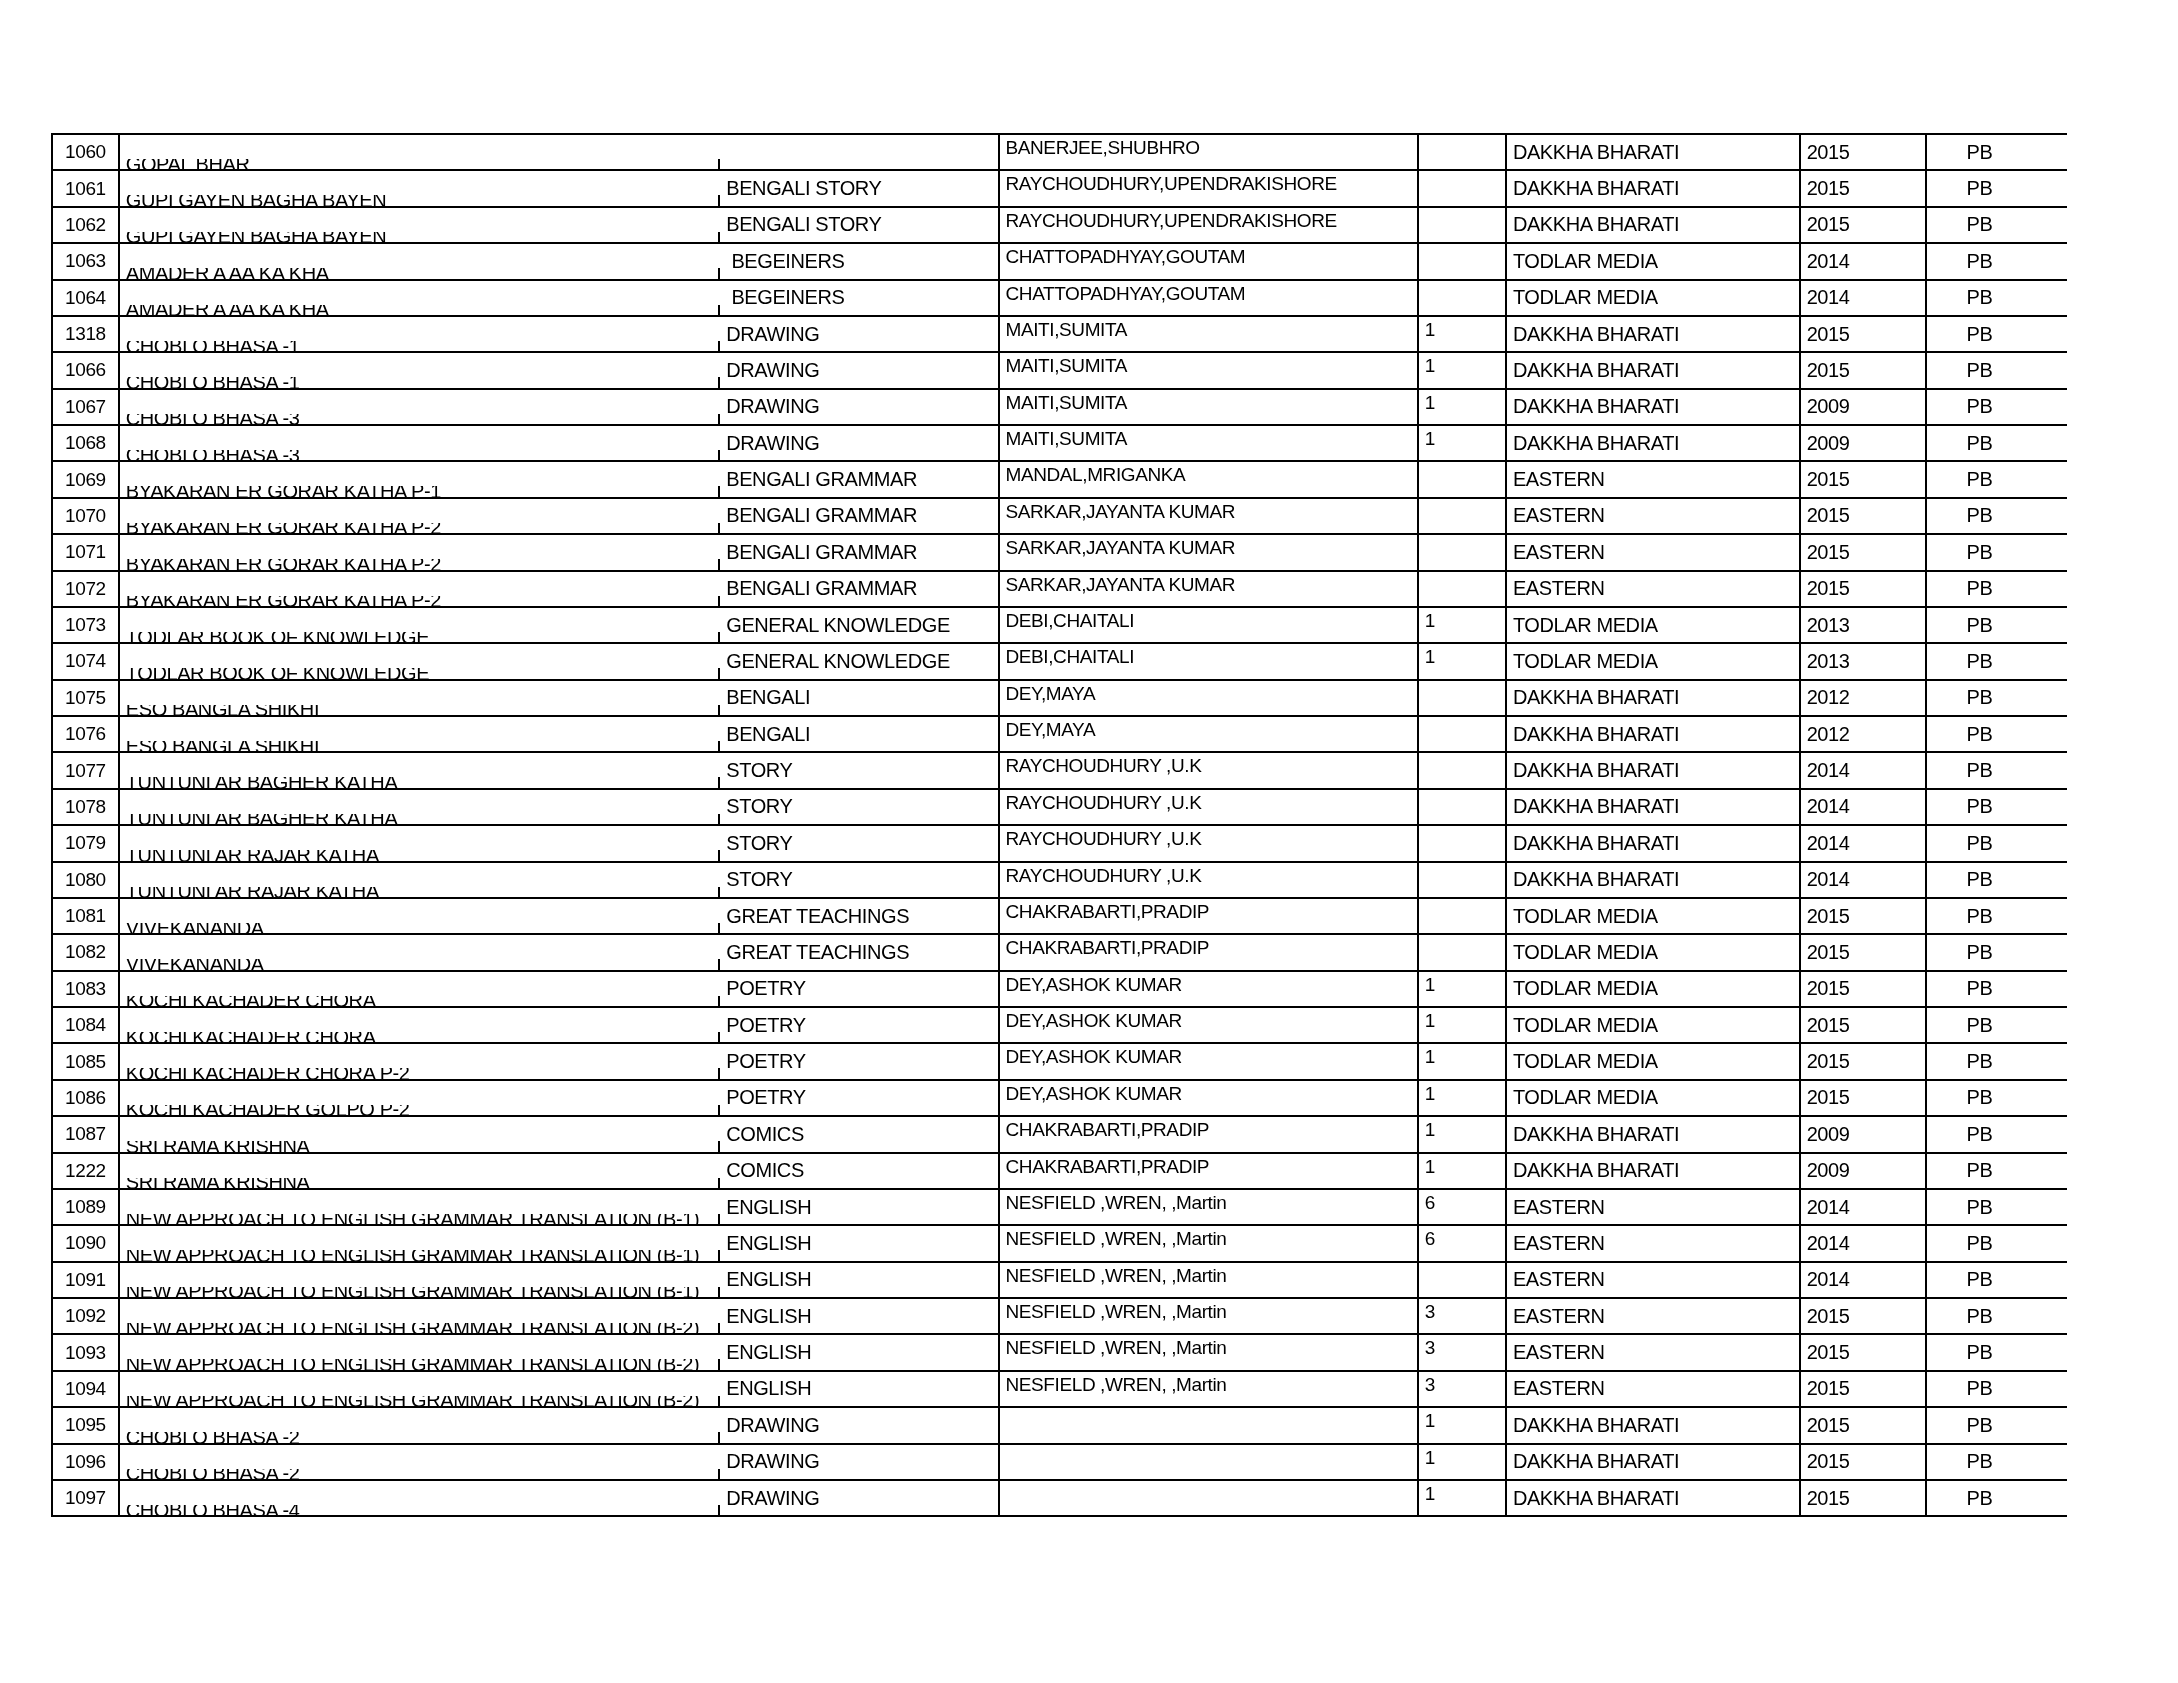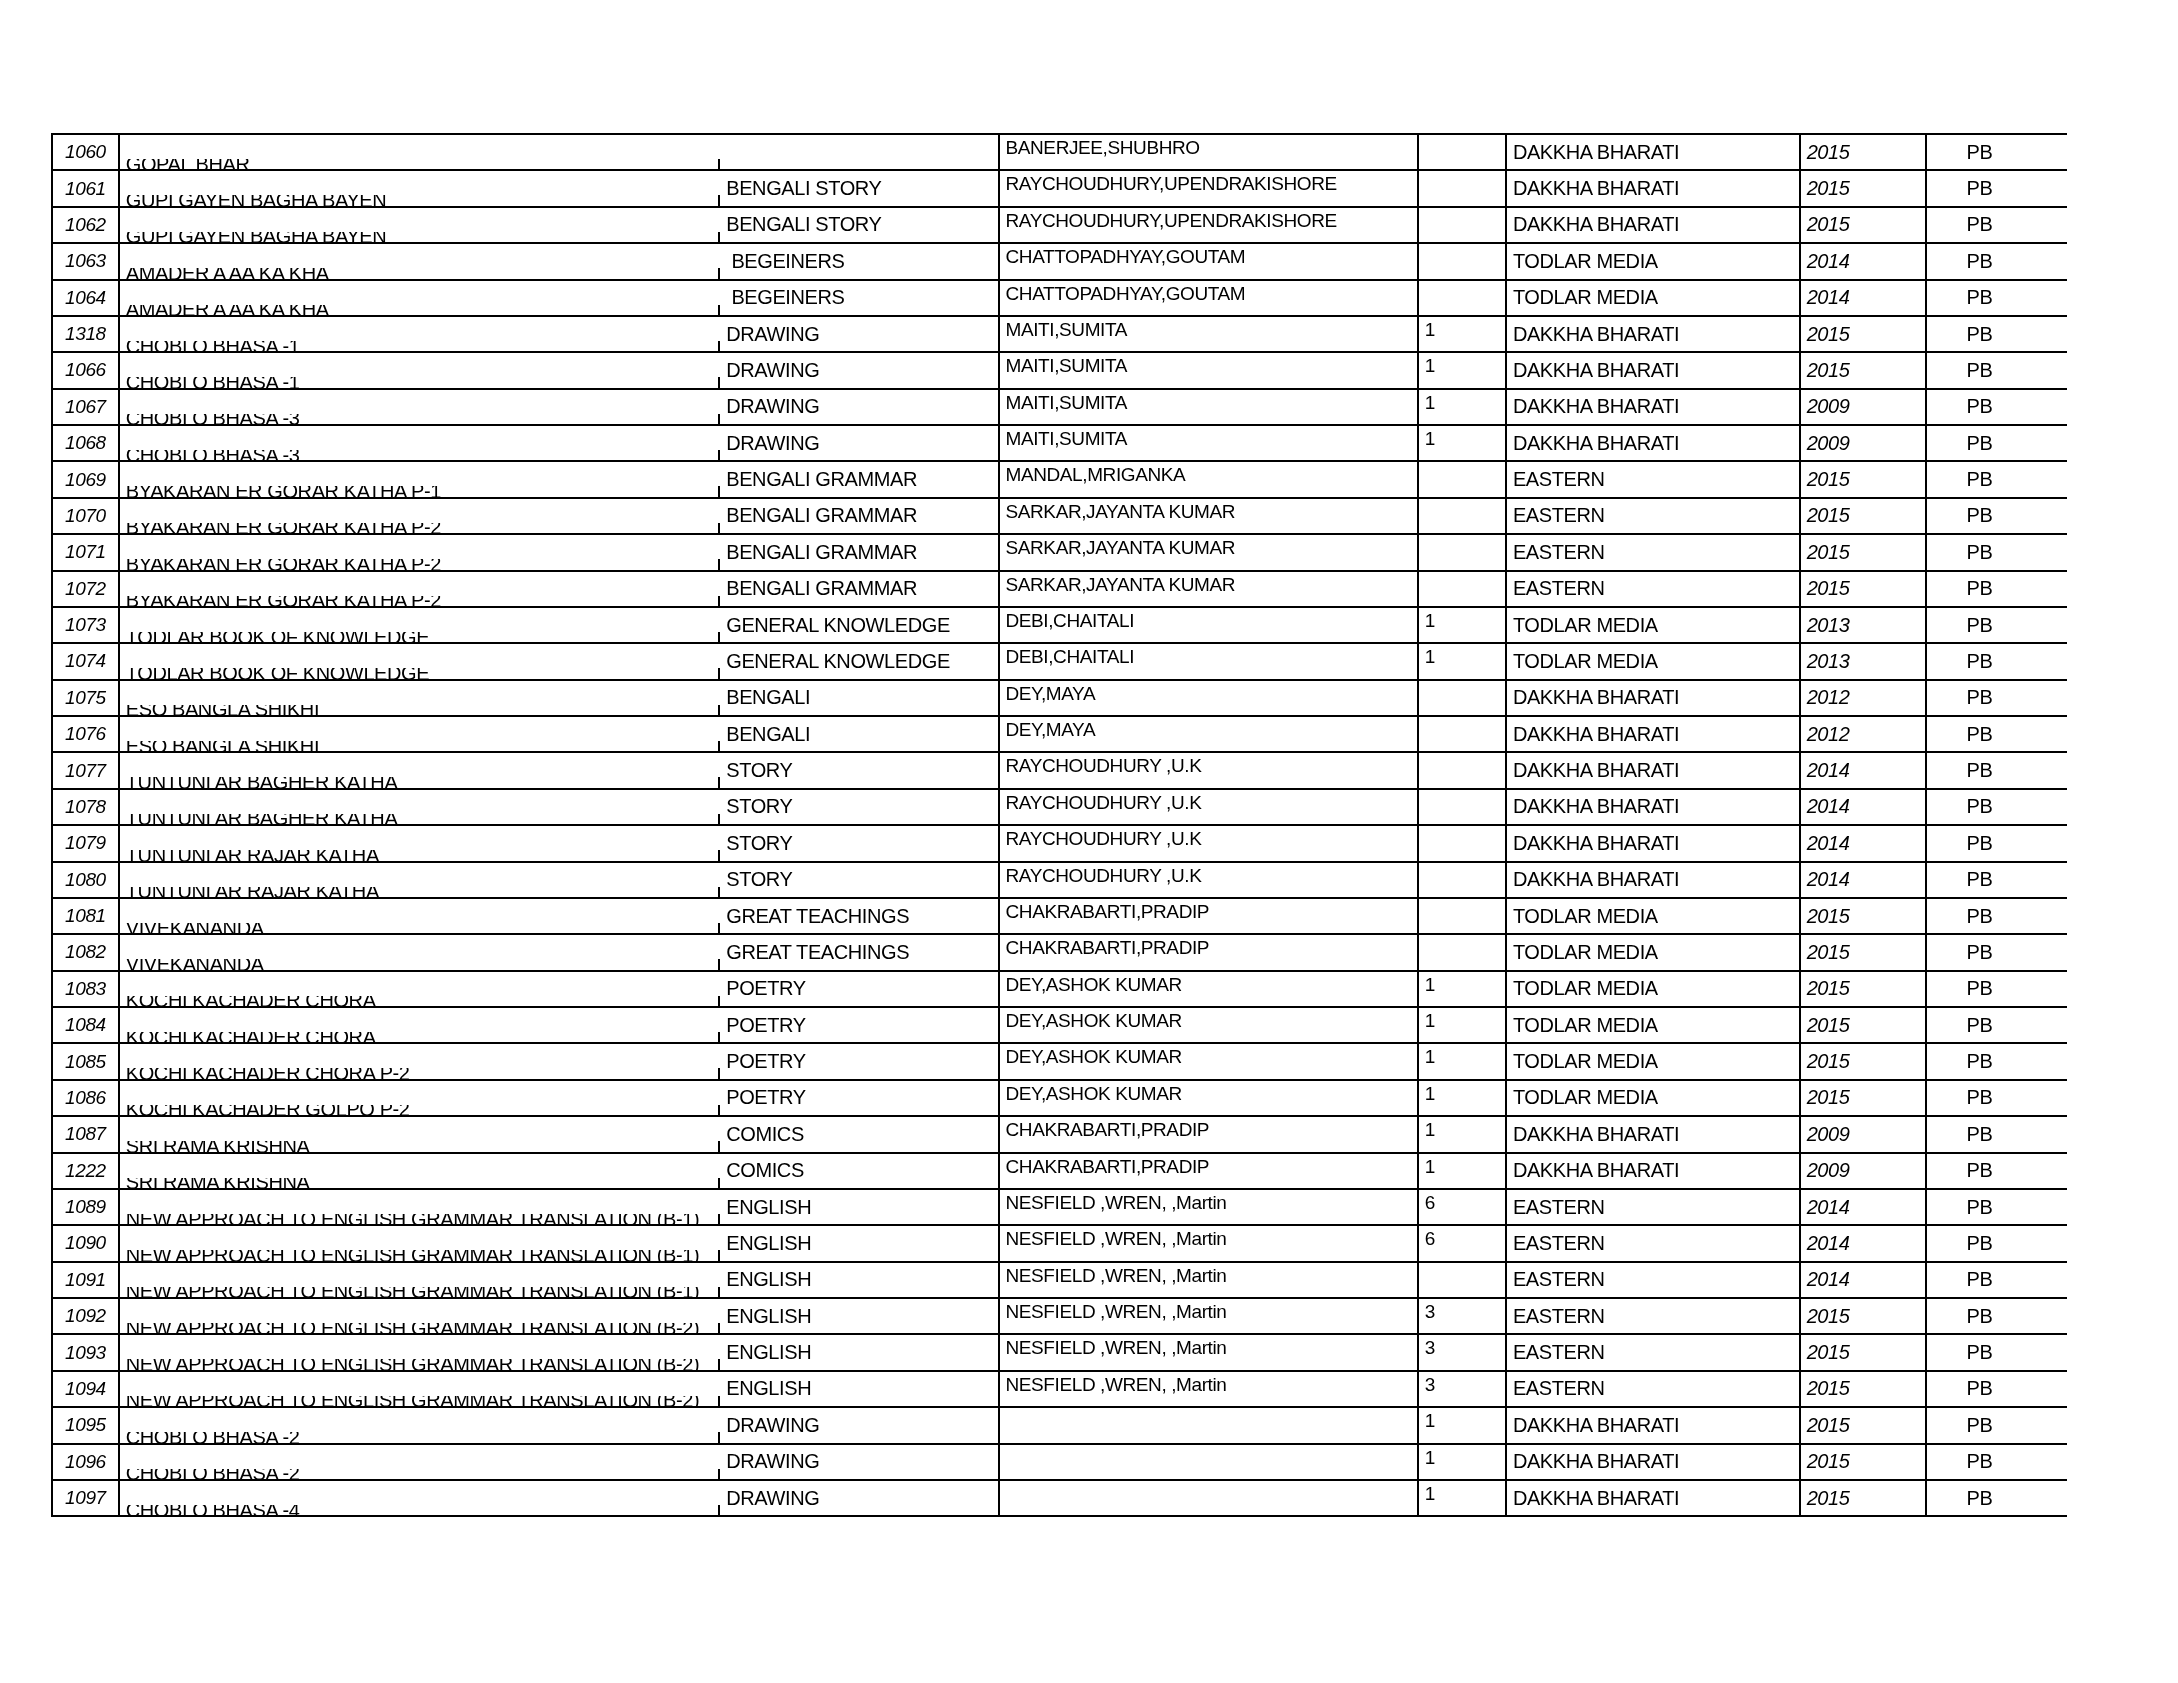--- a/index.html
+++ b/index.html
@@ -37,27 +37,27 @@
     display: flex;
     align-items: center;
     padding: 0 6px;
     font-size: 20px;
     letter-spacing: -0.4px;
     white-space: pre;
     overflow: hidden;
     line-height: 1.05;
   }
   .cell:last-child { border-right: none; }
-  .c-id        { width: 69px;  justify-content: center; padding: 0 2px; font-size: 19px; font-style: italic; }
+  .c-id        { width: 69px;  justify-content: center; padding: 0 2px; font-size: 19px; }
   .c-title     { width: 622px; margin-top: 24px; }
   .c-category  { width: 289px; }
   .c-author    { width: 434px; align-items: flex-start; padding-top: 3px; font-size: 19px; }
   .c-qty       { width: 91px;  align-items: flex-start; padding-top: 3px; font-size: 19px; }
   .c-publisher { width: 304px; }
-  .c-year      { width: 131px; font-style: italic; }
+  .c-year      { width: 131px; }
   .c-binding   { width: 110px; margin-left: 33px; }
 </style>
 </head>
 <body>
 
 <div class="page">
   <div class="catalog-table">
       <div class="row">
         <div class="cell c-id">1060</div>
         <div class="cell c-title">GOPAL BHAR</div>

